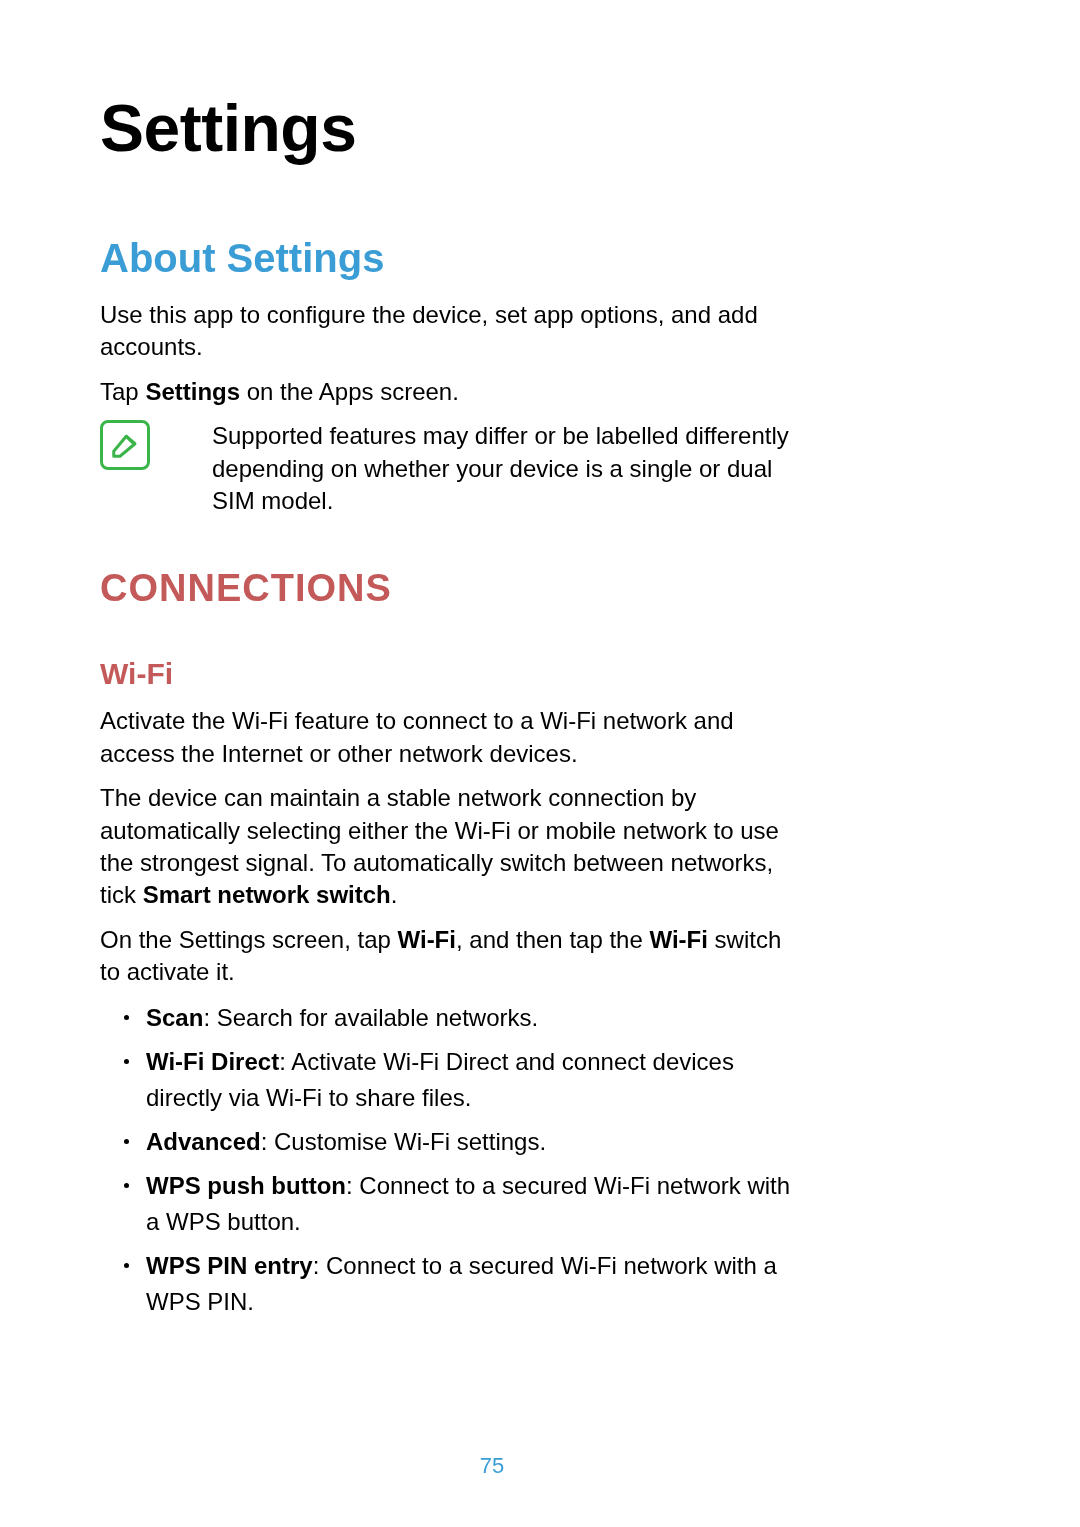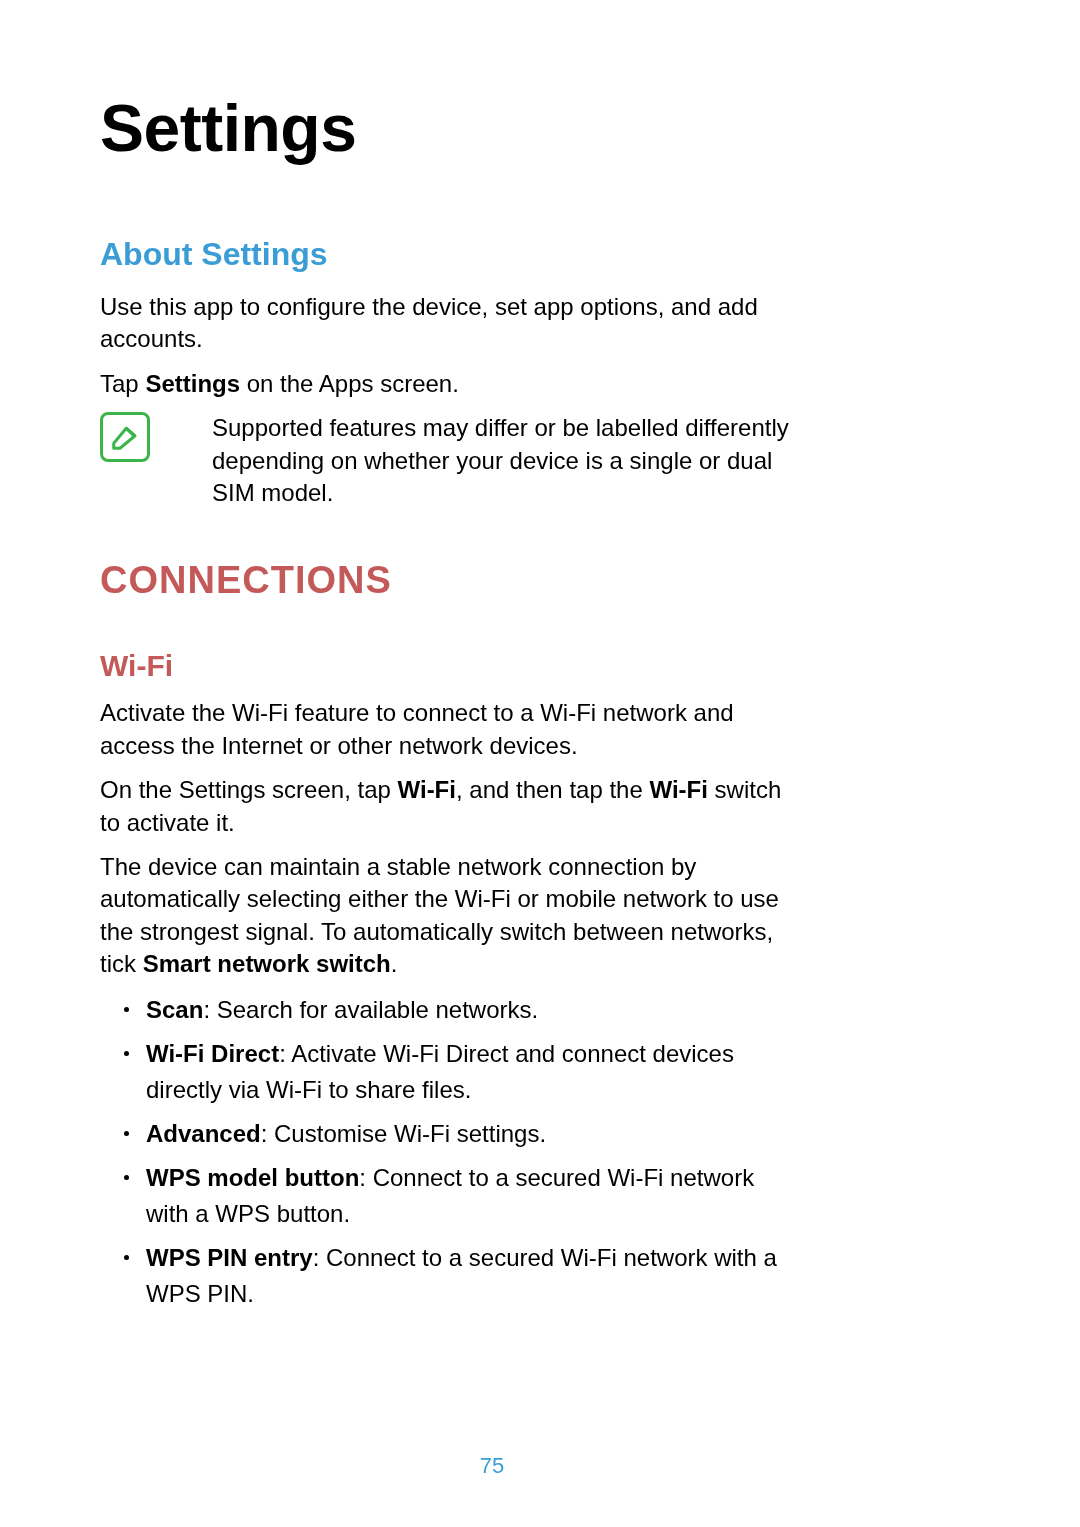--- a/index.html
+++ b/index.html
@@ -18,21 +18,21 @@
     padding: 90px 100px 40px 100px;
     position: relative;
   }
   .h1 {
     font-size: 66px;
     font-weight: 700;
     margin: 0 0 70px 0;
     letter-spacing: -0.5px;
   }
   .h2 {
-    font-size: 32px;
+    font-size: 40px;
     font-weight: 700;
     margin: 0 0 18px 0;
   }
   .h2.blue { color: #3b9dd5; }
   .h2.red  { color: #c35a59; letter-spacing: 1px; font-size: 38px; margin-top: 50px; margin-bottom: 47px; }
   .h3 {
     font-size: 30px;
     font-weight: 700;
     color: #c35a59;
     margin: 0 0 14px 0;
@@ -144,40 +144,40 @@
     <div class="note-text">Supported features may differ or be labelled differently depending on whether your device is a single or dual SIM model.</div>
   </div>
 
   <h2 class="h2 red">CONNECTIONS</h2>
 
   <h3 class="h3">Wi-Fi</h3>
 
   <p class="body-text">Activate the Wi-Fi feature to connect to a Wi-Fi network and access the Internet or other network devices.</p>
 
   <p class="body-text">
-    <span>On the Settings screen, tap </span><span class="bold">Wi-Fi</span><span>, and then tap the </span><span class="bold">Wi-Fi</span><span> switch to activate it.</span>
+    <span>The device can maintain a stable network connection by automatically selecting either the Wi-Fi or mobile network to use the strongest signal. To automatically switch between networks, tick </span><span class="bold">Smart network switch</span><span>.</span>
   </p>
 
   <p class="body-text">
-    <span>The device can maintain a stable network connection by automatically selecting either the Wi-Fi or mobile network to use the strongest signal. To automatically switch between networks, tick </span><span class="bold">Smart network switch</span><span>.</span>
+    <span>On the Settings screen, tap </span><span class="bold">Wi-Fi</span><span>, and then tap the </span><span class="bold">Wi-Fi</span><span> switch to activate it.</span>
   </p>
 
 
   <ul class="options">
     <li>
       <span class="bold">Scan</span><span>: Search for available networks.</span>
     </li>
     <li>
       <span class="bold">Wi-Fi Direct</span><span>: Activate Wi-Fi Direct and connect devices directly via Wi-Fi to share files.</span>
     </li>
     <li>
       <span class="bold">Advanced</span><span>: Customise Wi-Fi settings.</span>
     </li>
     <li>
-      <span class="bold">WPS model button</span><span>: Connect to a secured Wi-Fi network with a WPS button.</span>
+      <span class="bold">WPS push button</span><span>: Connect to a secured Wi-Fi network with a WPS button.</span>
     </li>
     <li>
       <span class="bold">WPS PIN entry</span><span>: Connect to a secured Wi-Fi network with a WPS PIN.</span>
     </li>
   </ul>
 
   <div class="page-number">75</div>
 </div>
 
 </body></html>

